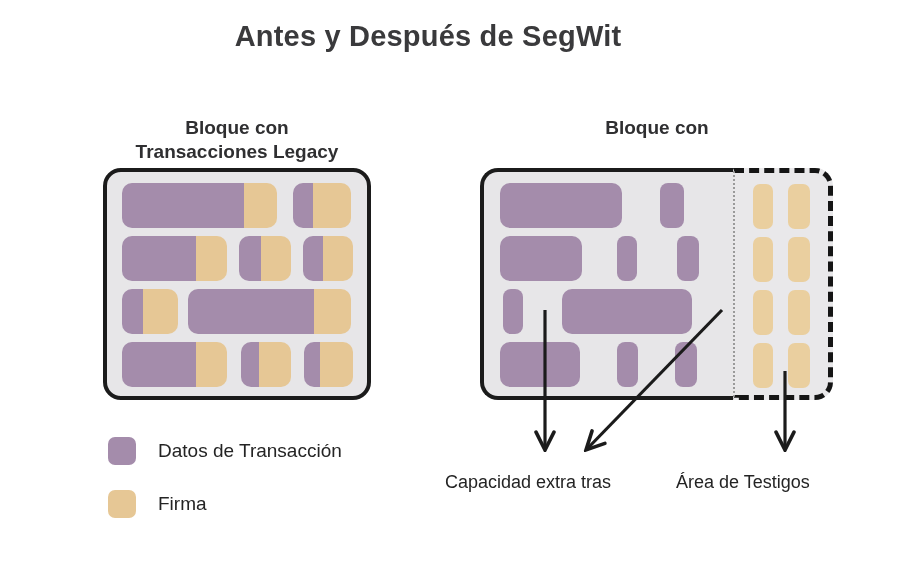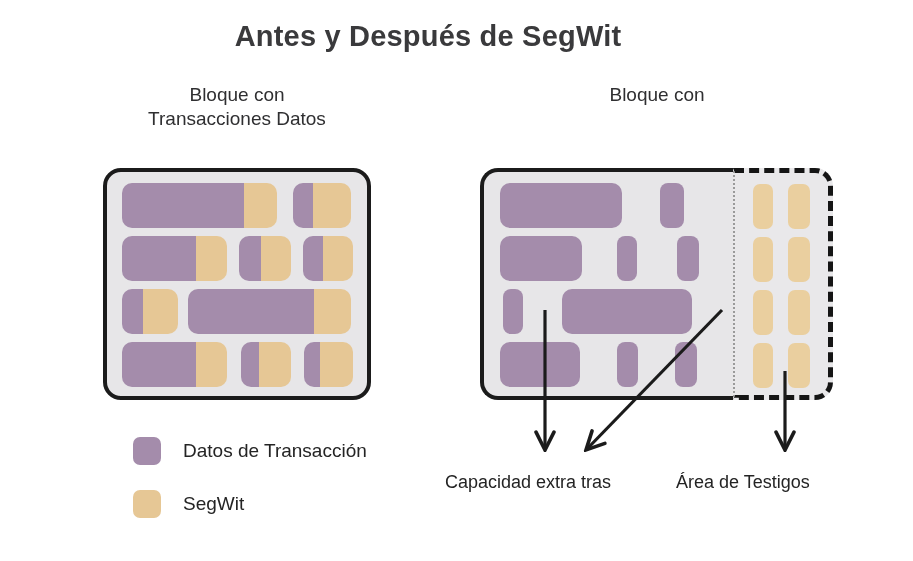--- a/index.html
+++ b/index.html
@@ -8,22 +8,22 @@
     --title:#3a3a3c; --text:#242424; --divider:#9a9a9a; --page:#ffffff;
   }
   *{margin:0;padding:0;box-sizing:border-box}
   html,body{background:#fff}
   body{font-family:"Liberation Sans", sans-serif;}
   .canvas{position:relative;width:856px;height:561px;background:var(--page);overflow:hidden}
 
   .title{position:absolute;left:0;top:20px;width:100%;text-align:center;
     font-size:29px;font-weight:700;color:var(--title);letter-spacing:.2px}
 
-  .col-header{position:absolute;top:83px;width:300px;text-align:center;
-    font-size:19px;font-weight:400;color:#2f2f31;line-height:1.26}
+  .col-header{position:absolute;top:116px;width:300px;text-align:center;
+    font-size:19px;font-weight:700;color:#2f2f31;line-height:1.26}
   .col-header.left{left:87px}
   .col-header.right{left:507px}
 
   .block{position:absolute;top:168px;height:232px;background:var(--block-bg)}
   .block.legacy{left:103px;width:268px;border:4px solid var(--line);
     border-radius:18px;padding:11px 14px 0 15px}
   .block.segwit-main{left:480px;width:253px;border:4px solid var(--line);
     border-right:none;border-radius:18px 0 0 18px;padding:11px 0 0 16px}
   .block.witness{left:733px;width:100px;background:var(--witness-bg);
     border:5px dashed #151515;border-left:2px dotted var(--divider);
@@ -36,35 +36,35 @@
   .seg-tan{background:var(--tan);height:100%;flex:1 1 auto}
   .witness .tx{border-radius:7px}
   .witness .seg-tan{background:var(--witness-tan)}
 
   .arrows{position:absolute;left:0;top:0;width:913px;height:561px;pointer-events:none}
 
   .annot{position:absolute;font-size:18px;color:var(--text);text-align:left;line-height:1.35}
   .annot.capacity{left:445px;top:470px;width:225px}
   .annot.witness-label{left:676px;top:470px;width:200px}
 
-  .legend{position:absolute;left:133px;top:437px}
+  .legend{position:absolute;left:108px;top:437px}
   .legend-row{display:flex;align-items:center;height:28px;margin-bottom:25px}
   .swatch{width:28px;height:28px;border-radius:7px;flex:0 0 auto}
   .legend-label{margin-left:22px;font-size:19px;color:var(--text)}
 </style>
 </head>
 <body>
 
 <div class="canvas">
 
   <div class="title">Antes y Después de SegWit</div>
 
   <div class="col-header left">
     <div>Bloque con</div>
-    <div>Transacciones Datos</div>
+    <div>Transacciones Legacy</div>
   </div>
 
   <div class="col-header right">
     <div>Bloque con</div>
   </div>
 
   <div class="block legacy" id="legacy-block">
       <div class="tx-row">
         <div class="tx" style="width: 155px;">
           <div class="seg-purple" style="flex: 0 0 79%;"></div>
@@ -202,21 +202,21 @@
     <line class="arrow-stroke" x1="785" y1="371" x2="785" y2="450" stroke="#1b1b1b" stroke-width="3.2" marker-end="url(#openhead)"></line>
   </svg>
 
   <div class="legend">
     <div class="legend-row">
       <div class="swatch" style="background: rgb(164, 140, 171);"></div>
       <div class="legend-label">Datos de Transacción</div>
     </div>
     <div class="legend-row">
       <div class="swatch" style="background: rgb(230, 199, 149);"></div>
-      <div class="legend-label">SegWit</div>
+      <div class="legend-label">Firma</div>
     </div>
   </div>
 
   <div class="annot capacity">
     <div>Capacidad extra tras</div>
   </div>
 
   <div class="annot witness-label">Área de Testigos</div>
 
 </div>

